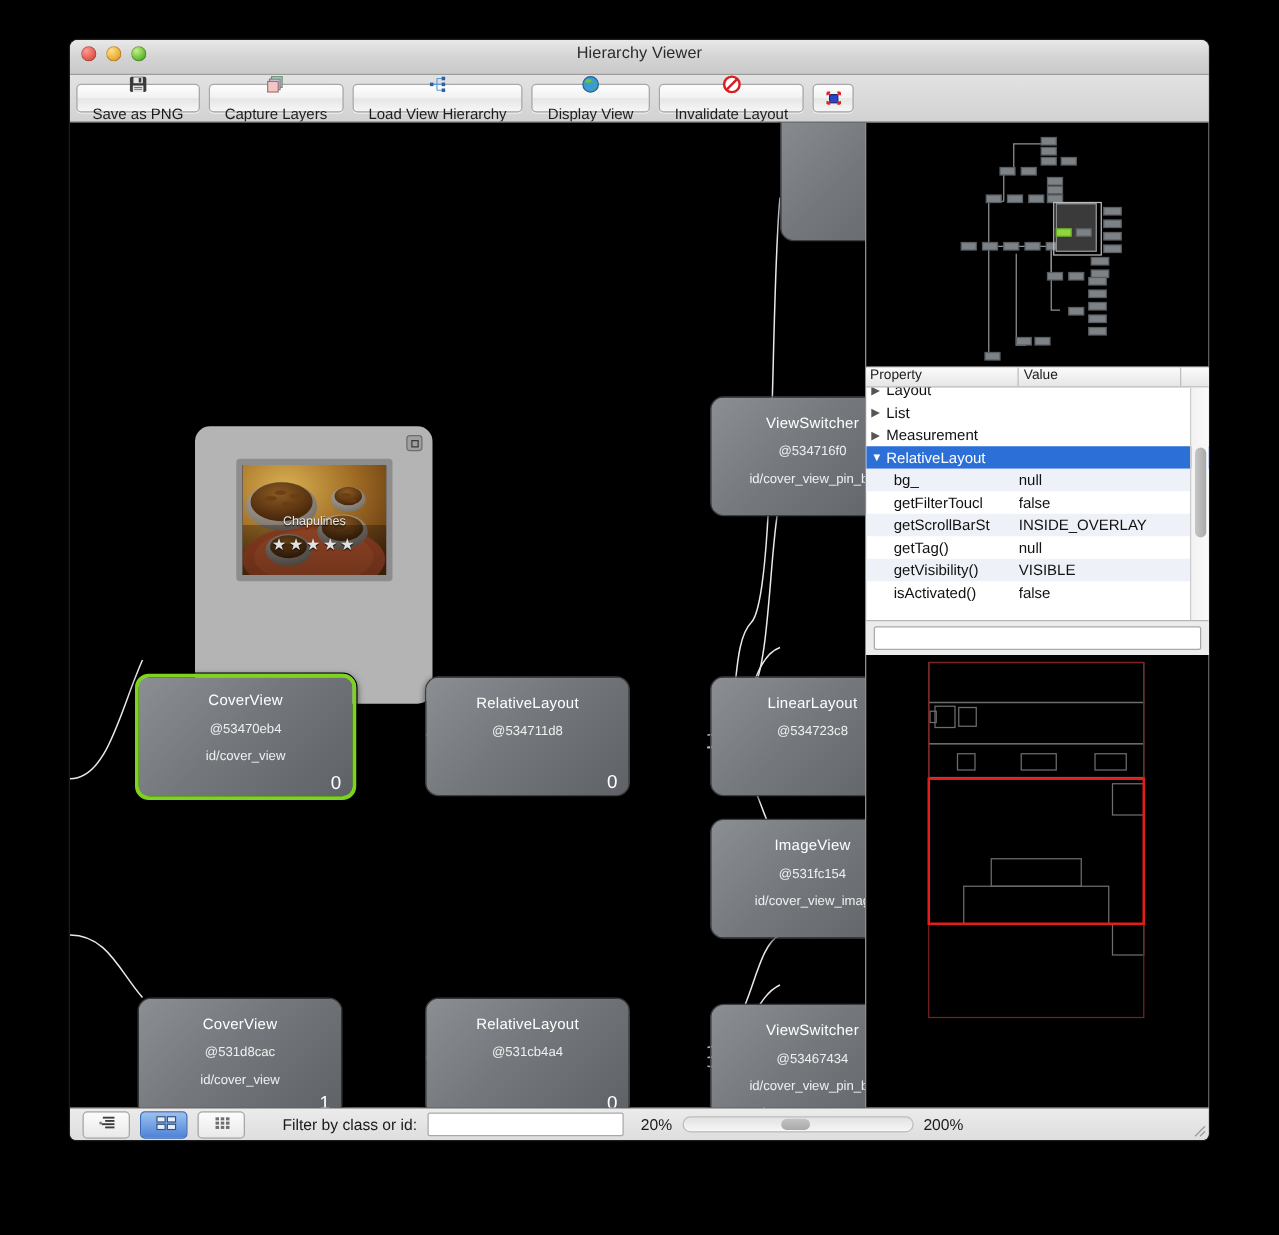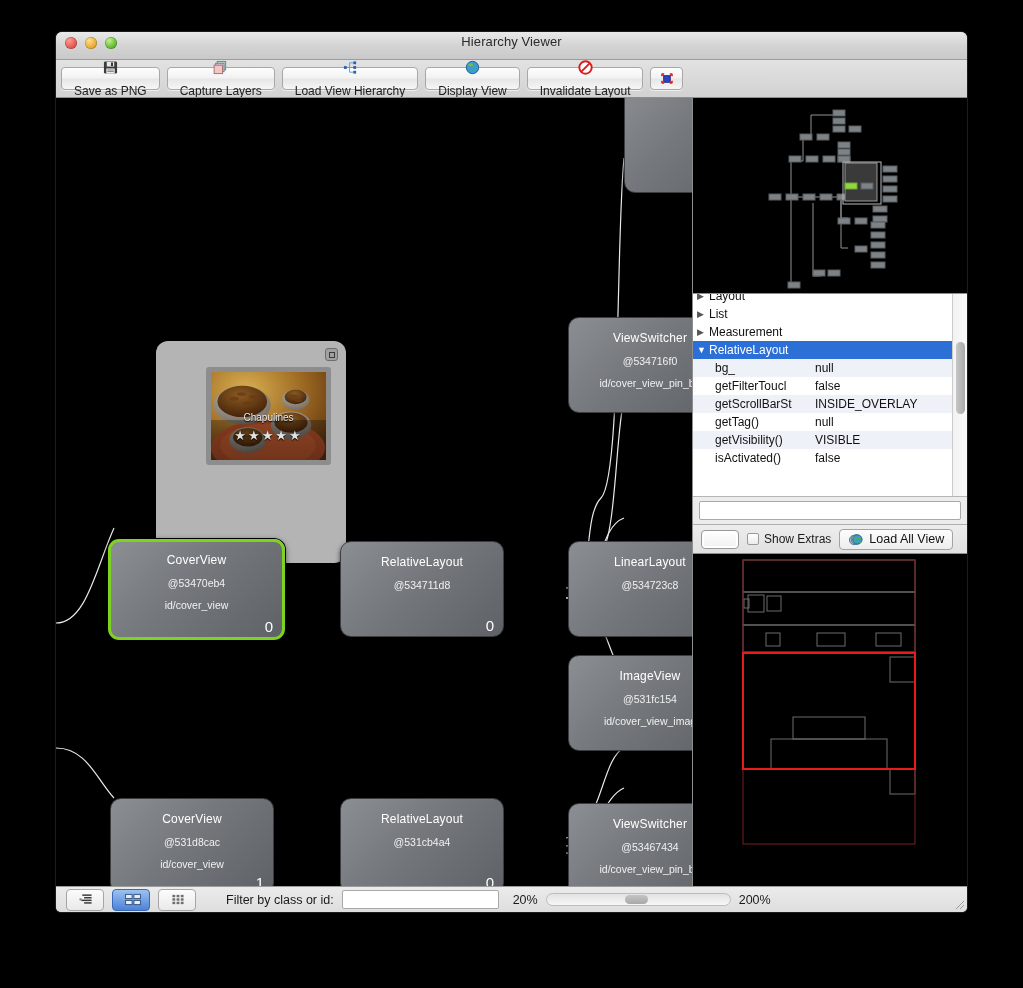--- a/index.html
+++ b/index.html
@@ -105,21 +105,21 @@
     box-shadow: 0 3px 8px rgba(0,0,0,.55);
   }
   .preview .pvbtn {
     position:absolute; right:8px; top:7px;
     width:13px; height:13px; border-radius:3px;
     background:#a0a0a0; border:1px solid #6d6d6d;
     display:flex; align-items:center; justify-content:center;
   }
   .preview .pvbtn i { width:6px; height:6px; border:1.5px solid #3a3a3a; display:block; }
   .thumb {
-    position:absolute; left:50px; top:26px; width:125px; height:98px;
+    position:absolute; left:33px; top:26px; width:125px; height:98px;
     border:5px solid #8d8d8d; border-radius:3px; overflow:hidden;
     background:#3a2414;
   }
   .thumb .photo { position:absolute; inset:0; }
   .thumb .cap {
     position:absolute; left:0; right:0; bottom:0; height:40px;
     background: linear-gradient(to bottom, rgba(0,0,0,.28), rgba(0,0,0,.42));
   }
   .thumb .capname {
     position:absolute; left:0; right:0; top:40px;
@@ -471,20 +471,25 @@
               <rect x="168" y="96" width="12" height="6"></rect>
           </g>
           <rect x="152" y="65" width="32" height="38" fill="#3a3a3a" stroke="#9a9a9a"></rect>
           <rect x="152" y="85" width="12" height="6" fill="#8fd63f" stroke="#6aa82d"></rect>
           <rect x="168" y="85" width="12" height="6" fill="#7d8287" stroke="#5a5e62"></rect>
           <rect x="150" y="64" width="38" height="42" fill="none" stroke="#b9bcbf"></rect>
         </svg>
       </div>
 
       <div class="proptable">
+        <div class="pthead">
+          <div class="c1">Property</div>
+          <div class="c2">Value</div>
+          <div class="c3"></div>
+        </div>
         <div class="ptbody">
 
           <div class="prow grp" style="margin-top:-7px;">
             <span class="tri">▶</span>
             <span class="gname">Layout</span>
           </div>
           <div class="prow grp">
             <span class="tri">▶</span>
             <span class="gname">List</span>
           </div>
@@ -524,39 +529,20 @@
 
           <div class="ptscroll">
             <div class="ptthumb"></div>
           </div>
         </div>
         <div class="ptfilter">
           <input class="filter" type="text" value="" placeholder="" style="">
         </div>
       </div>
 
-      <div class="ptbar">
-        <div class="colorwell"></div>
-        <label class="chk">
-          <span class="chkbox"></span>
-          <span>Show Extras</span>
-        </label>
-        <div class="loadall">
-          <span class="ico">
-            <svg viewBox="0 0 16 16" width="15" height="15">
-              <circle cx="6.5" cy="8.5" r="5" fill="#9fb8c9" stroke="#5a7487"></circle>
-              <circle cx="8.5" cy="8" r="5" fill="#b9cdd8" stroke="#5a7487"></circle>
-              <circle cx="10" cy="8" r="5" fill="#3c9ad6" stroke="#1d5f8c"></circle>
-              <path d="M5.6 6.4 Q7.5 5.4 9.3 6.4 Q11.3 7.6 13.6 6.6" stroke="#4caf50" stroke-width="1.6" fill="none"></path>
-              <path d="M6 10 Q8 9.2 10 10.2 Q12 11.2 14 10.4" stroke="#4caf50" stroke-width="1.4" fill="none"></path>
-            </svg>
-          </span>
-          <span>Load All View</span>
-        </div>
-      </div>
 
       <div class="layoutprev">
         <svg width="272" height="300" style="position:absolute;left:0;top:0;">
           <g fill="none" stroke="#6d6d6d" stroke-width="1">
             <rect x="50" y="6" width="172" height="32"></rect>
             <rect x="50" y="38" width="172" height="33"></rect>
             <rect x="55" y="41" width="16" height="17"></rect>
             <rect x="51" y="45" width="5" height="9"></rect>
             <rect x="74" y="42" width="14" height="15"></rect>
             <rect x="50" y="71" width="172" height="27"></rect>

